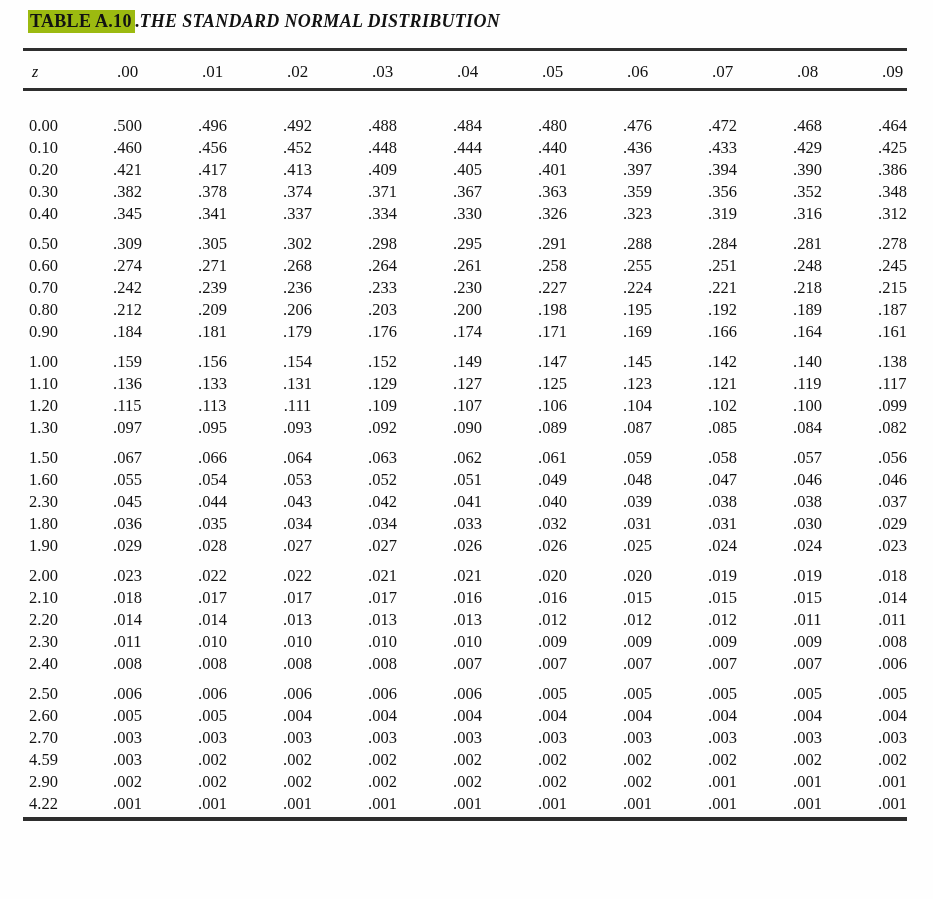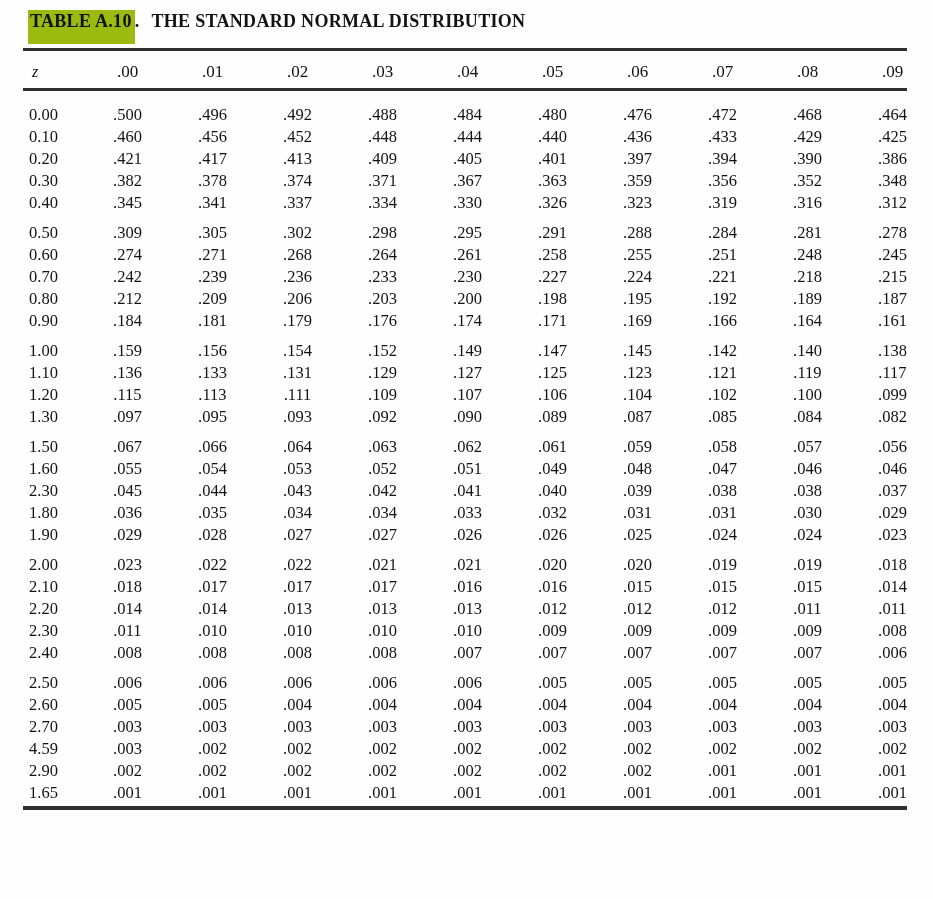--- a/index.html
+++ b/index.html
@@ -16,23 +16,23 @@
   .title-row {
     padding: 9px 0 0 28px;
     font-size: 18px;
     line-height: 24px;
     font-weight: 700;
     letter-spacing: 0.3px;
     white-space: nowrap;
   }
   .title-highlight {
     background: #9CBA10;
-    padding: 1px 3px 13px 2px;
-  }
-  .title-heading { margin-left: 12px; }
+    padding: 1px 3px 2px 2px;
+  }
+  .title-heading { margin-left: 0; font-style: italic; }
   .rule {
     margin-left: 23px;
     width: 884px;
     background: #2e2e2e;
   }
   .rule-top    { height: 3px; margin-top: 15px; }
   .rule-header { height: 3px; margin-top: 5px; }
   .rule-bottom { height: 4px; margin-top: 2px; }
   .grid-row {
     display: grid;
@@ -43,21 +43,21 @@
   }
   .header-row { margin-top: 10px; font-size: 17px; }
   .cell { text-align: center; }
   .z-col { text-align: left; padding-left: 6px; }
   .z-head {
     font-style: italic;
     font-size: 16px;
     padding-left: 9px;
   }
   .block { margin-top: 8px; }
-  .block:first-child { margin-top: 13px; }
+  .block:first-child { margin-top: 24px; }
 </style>
 </head>
 <body>
 
 <div class="page">
   <div class="title-row">
     <span class="title-highlight">TABLE A.10</span><span>.</span><span class="title-heading">THE STANDARD NORMAL DISTRIBUTION</span>
   </div>
 
   <div class="rule rule-top"></div>
@@ -461,21 +461,21 @@
           <div class="cell">.002</div>
           <div class="cell">.002</div>
           <div class="cell">.002</div>
           <div class="cell">.002</div>
           <div class="cell">.002</div>
           <div class="cell">.001</div>
           <div class="cell">.001</div>
           <div class="cell">.001</div>
         </div>
         <div class="grid-row">
-          <div class="cell z-col">1.65</div>
+          <div class="cell z-col">4.22</div>
           <div class="cell">.001</div>
           <div class="cell">.001</div>
           <div class="cell">.001</div>
           <div class="cell">.001</div>
           <div class="cell">.001</div>
           <div class="cell">.001</div>
           <div class="cell">.001</div>
           <div class="cell">.001</div>
           <div class="cell">.001</div>
           <div class="cell">.001</div>

